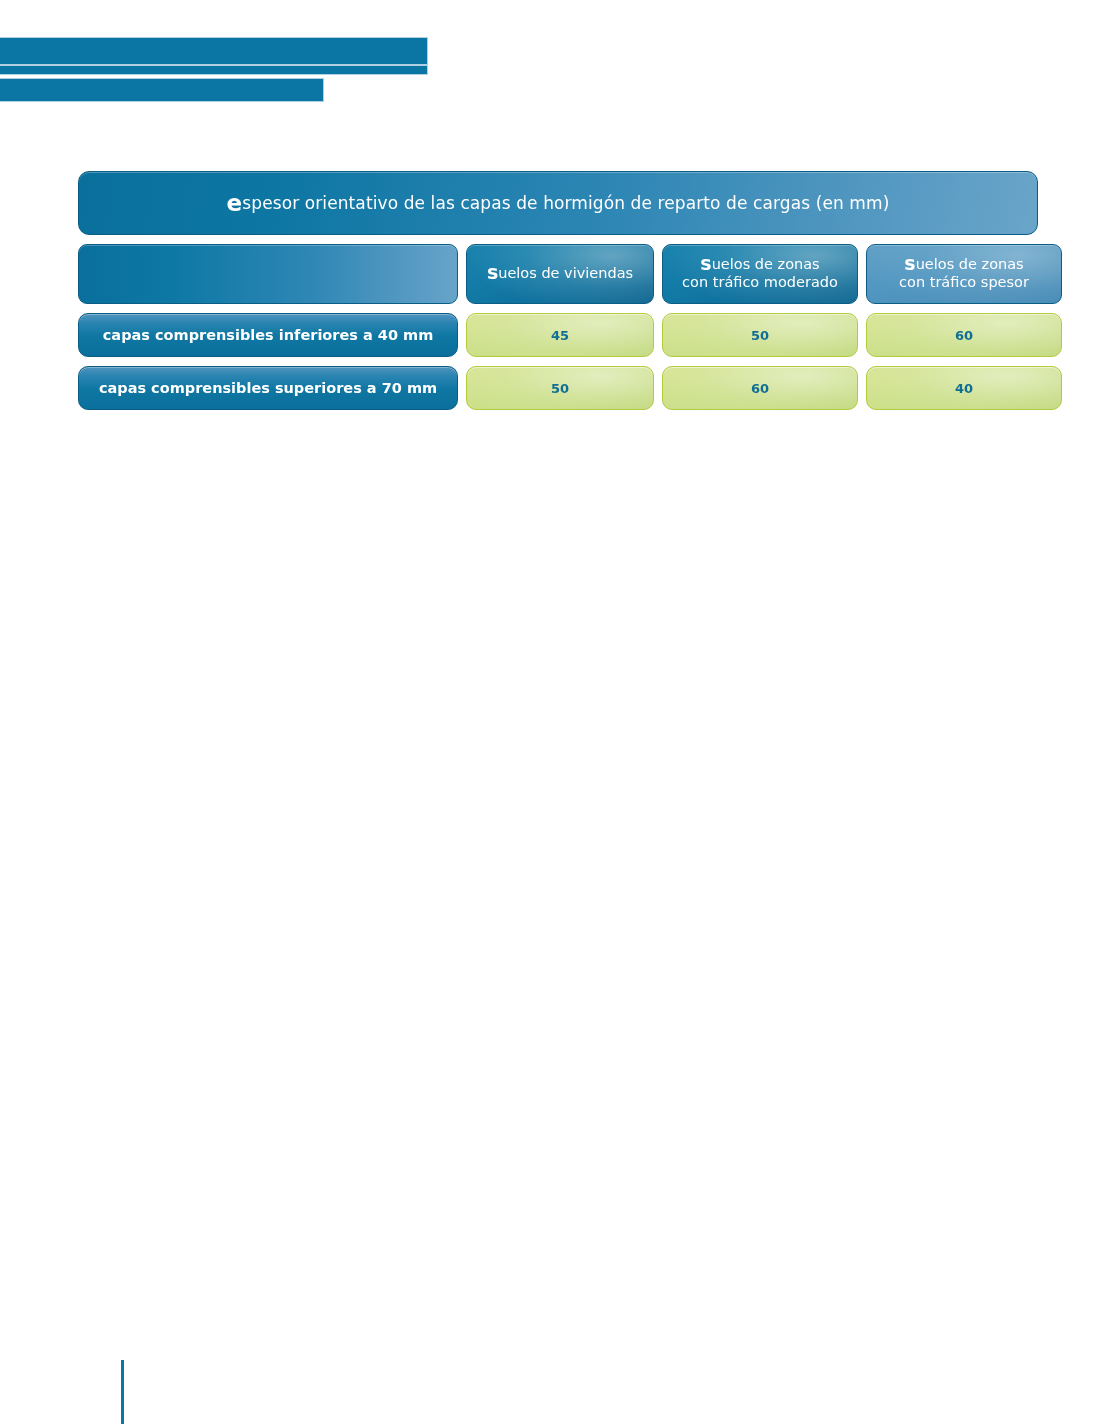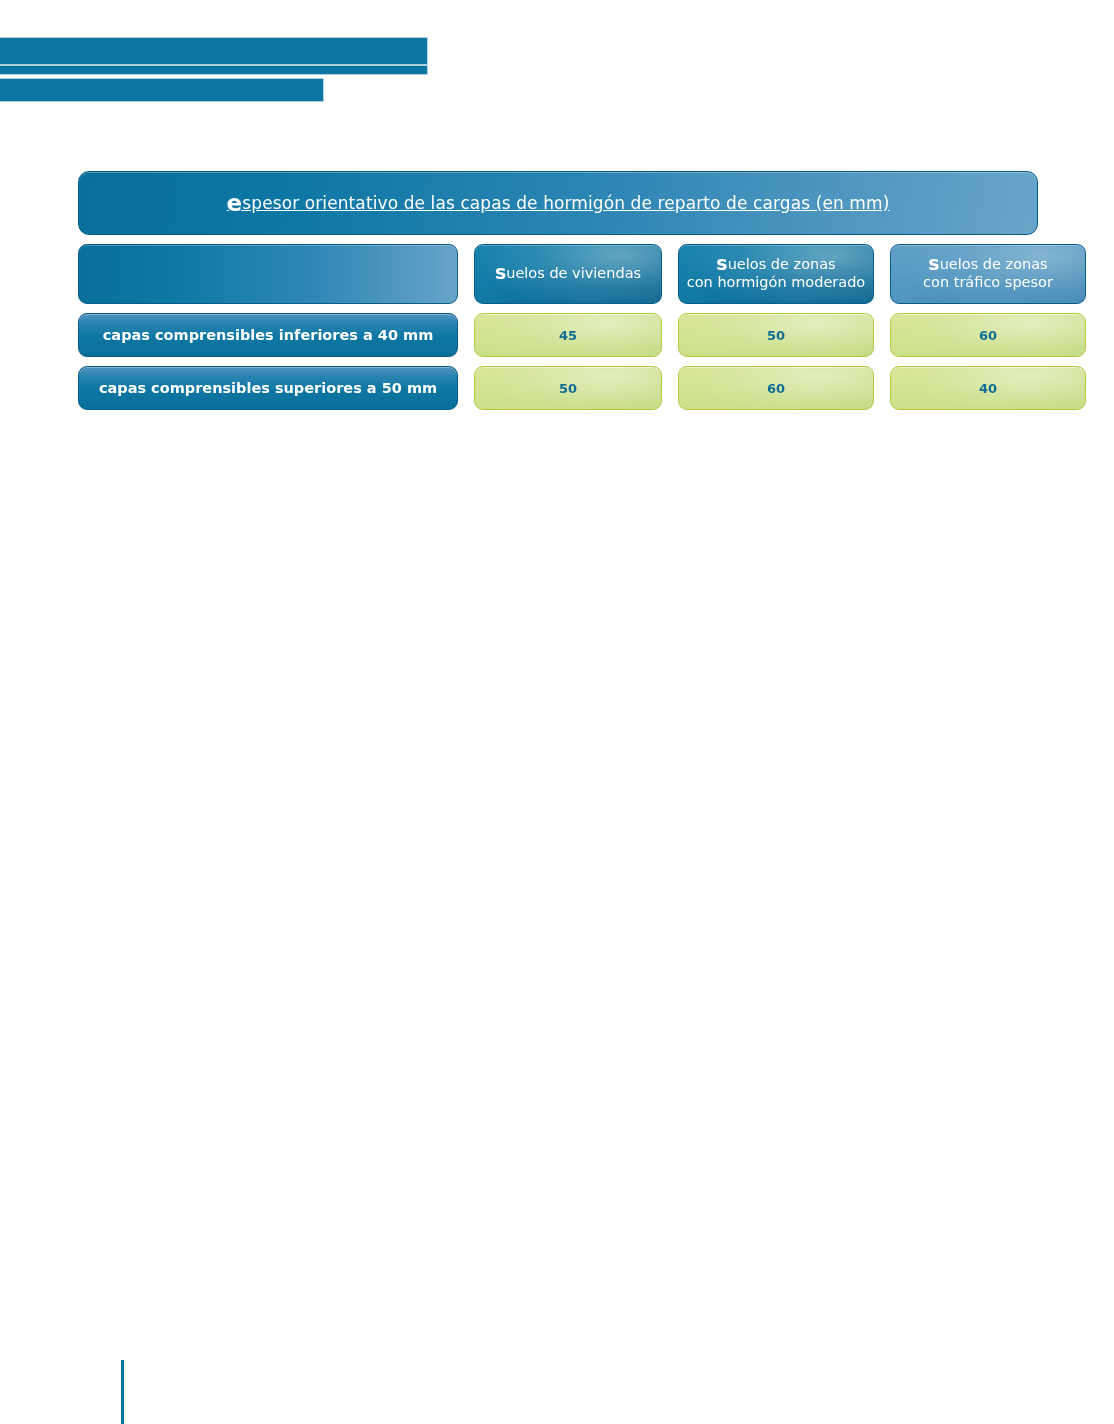--- a/index.html
+++ b/index.html
@@ -72,34 +72,33 @@
     color: #ffffff;
     display: flex;
     align-items: center;
     justify-content: center;
     margin-bottom: 9px;
   }
   .title-text {
     font-size: 17px;
     letter-spacing: 0.1px;
     white-space: nowrap;
-    text-decoration: underline;
   }
   .cap {
     font-size: 23px;
     font-weight: bold;
     line-height: 0;
     position: relative;
     top: 2px;
   }
 
   
   .row {
     display: flex;
-    gap: 16px;
+    gap: 8px;
     margin-bottom: 9px;
   }
   .col-label { width: 380px; flex: 0 0 380px; }
   .col-data  { width: 188px; flex: 0 0 188px; }
   .col-data.wide { width: 196px; flex: 0 0 196px; text-align: center; }
 
   
   .row-head .cell { height: 60px; }
   .corner-cell {
     background: linear-gradient(90deg, #0a6f9c 0%, #0e78a5 25%, #2f87b5 62%, #5c9dc5 92%, #68a4c9 100%);
@@ -117,21 +116,21 @@
     box-shadow: inset 0 1px 0 rgba(255,255,255,0.26);
   }
   .head-cell.pale {
     background:
       radial-gradient(120% 150% at 78% 18%, rgba(255,255,255,0.30) 0%, rgba(255,255,255,0.08) 40%, rgba(255,255,255,0) 70%),
       linear-gradient(160deg, #5f9fc6 0%, #5096c0 40%, #4a8fba 75%, #4389b5 100%);
   }
   .head-cell .cap { font-size: 19px; top: 1px; }
 
   
-  .row-data .cell { height: 44px; }
+  .row-data .cell { height: 44px; border-radius: 10px; }
   .label-cell {
     background: linear-gradient(180deg, #4f93bd 0%, #2a84b1 22%, #0f77a3 52%, #0a6f9c 100%);
     border: 1px solid #0a5e86;
     color: #ffffff;
     font-size: 14.5px;
     font-weight: bold;
     box-shadow: inset 0 1px 0 rgba(255,255,255,0.30);
   }
   .data-cell {
     background:
@@ -172,41 +171,41 @@
 
     <div class="cell head-cell col-data">
       <div>
         <span class="cap">s</span><span>uelos de viviendas</span>
       </div>
     </div>
 
     <div class="cell head-cell col-data wide">
       <div>
         <div><span class="cap">s</span><span>uelos de zonas</span></div>
-        <div>con hormigón moderado</div>
+        <div>con tráfico moderado</div>
       </div>
     </div>
 
     <div class="cell head-cell pale col-data wide">
       <div>
         <div><span class="cap">s</span><span>uelos de zonas</span></div>
         <div>con tráfico spesor</div>
       </div>
     </div>
   </div>
 
   <div class="row row-data">
     <div class="cell label-cell col-label">capas comprensibles inferiores a 40 mm</div>
     <div class="cell data-cell col-data">45</div>
     <div class="cell data-cell col-data wide">50</div>
     <div class="cell data-cell col-data wide">60</div>
   </div>
 
   <div class="row row-data">
-    <div class="cell label-cell col-label">capas comprensibles superiores a 50 mm</div>
+    <div class="cell label-cell col-label">capas comprensibles superiores a 70 mm</div>
     <div class="cell data-cell col-data">50</div>
     <div class="cell data-cell col-data wide">60</div>
     <div class="cell data-cell col-data wide">40</div>
   </div>
 
 </div>
 
 <div class="bottom-rule"></div>
 
 </body></html>

